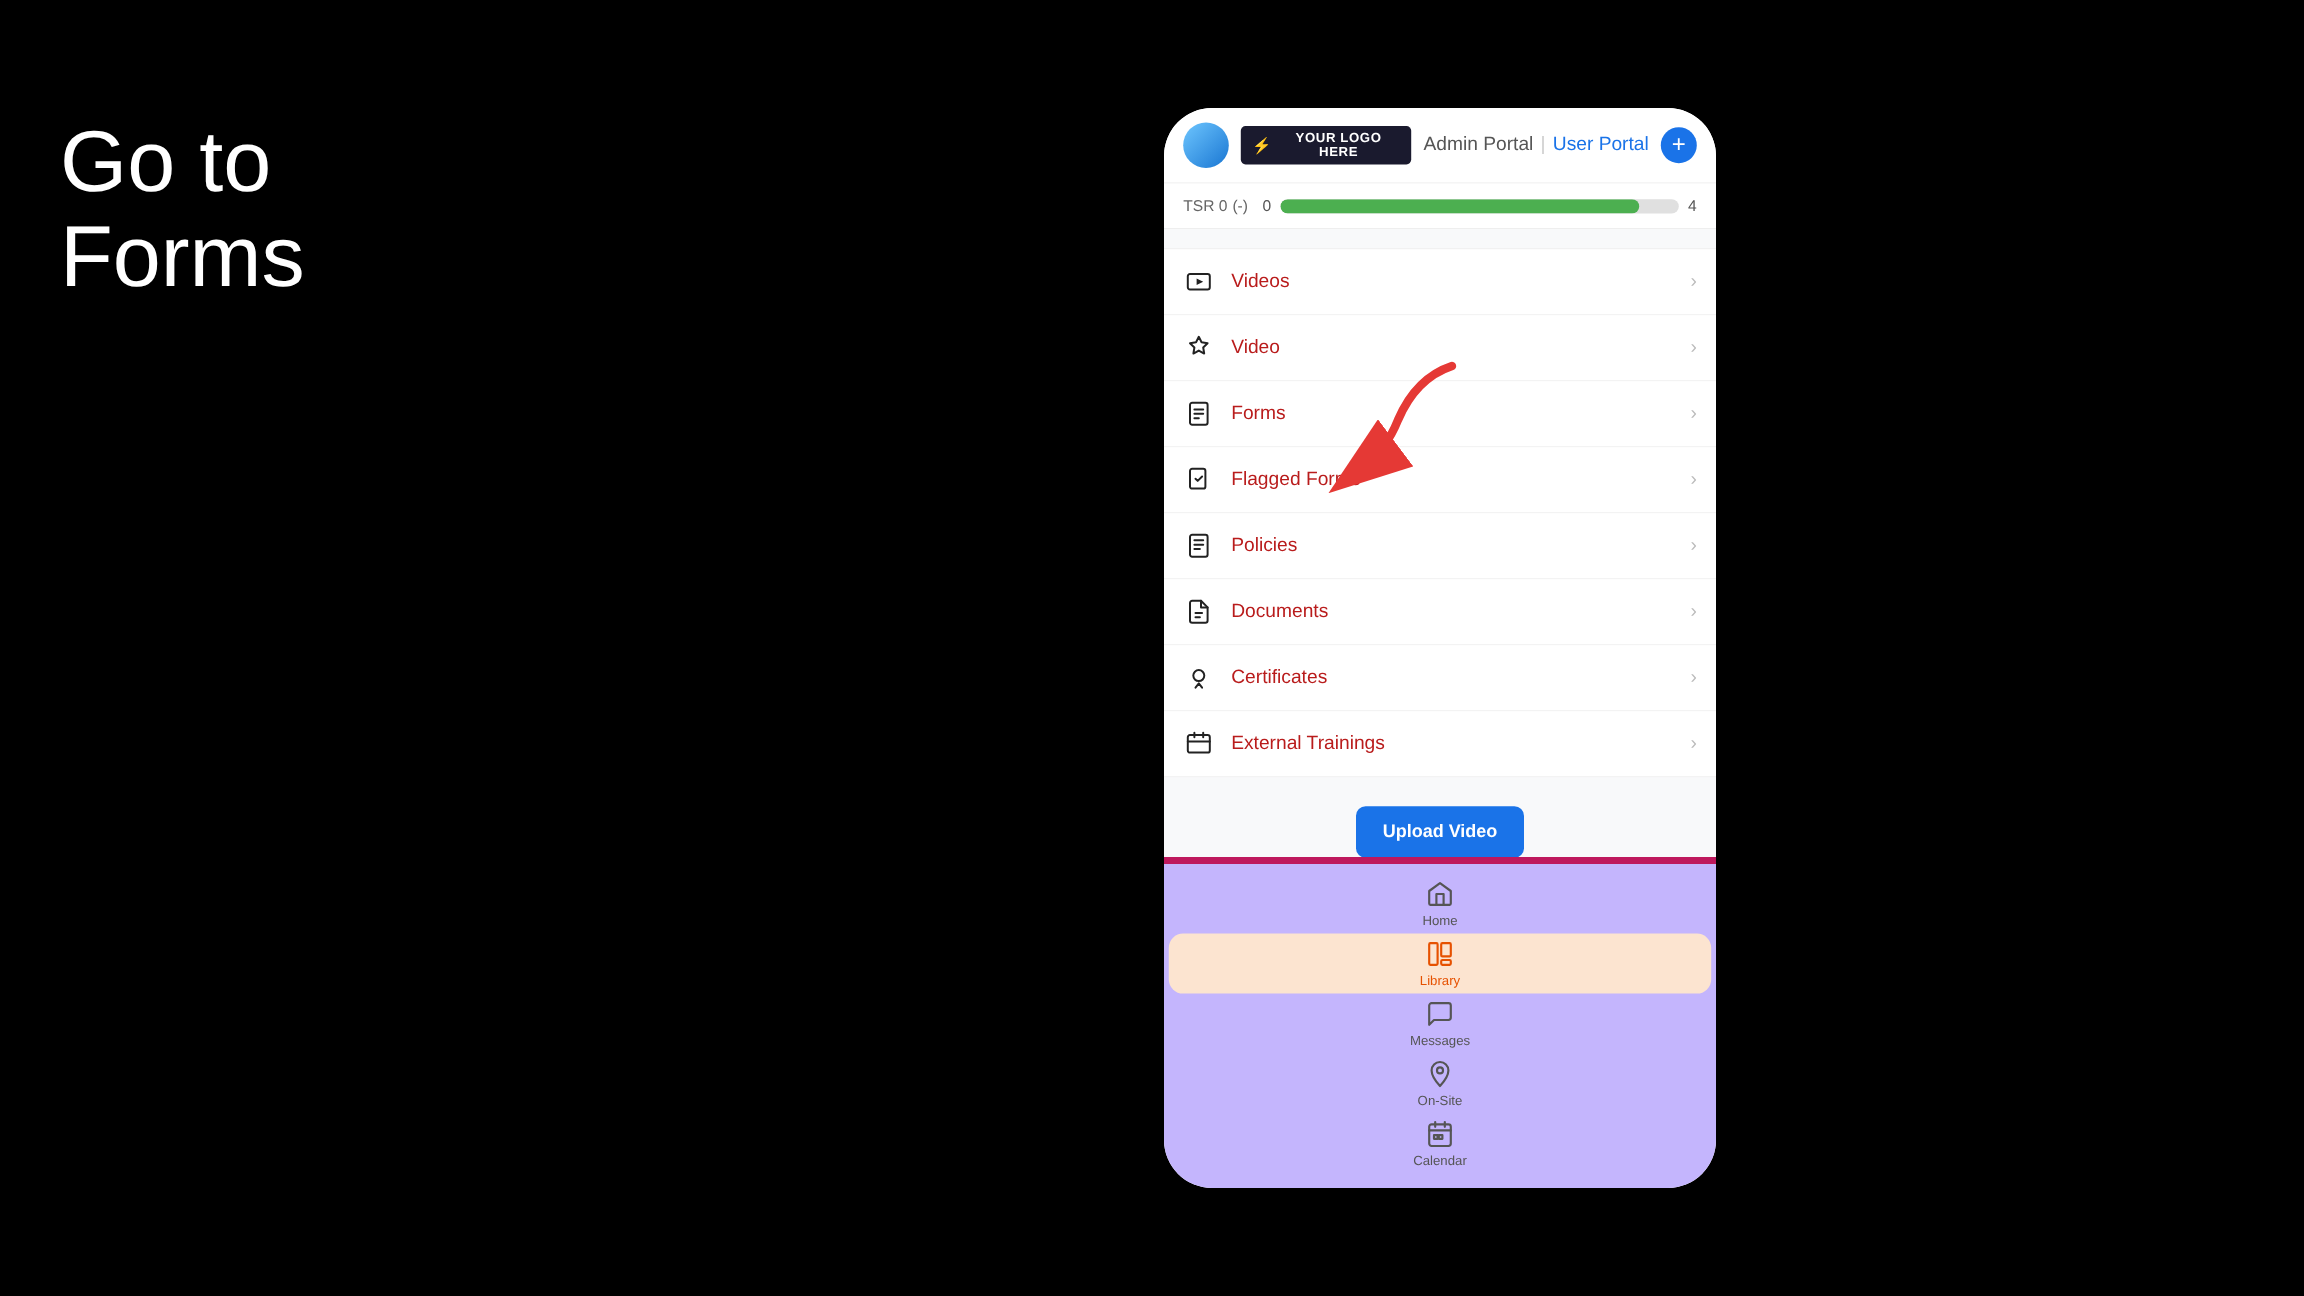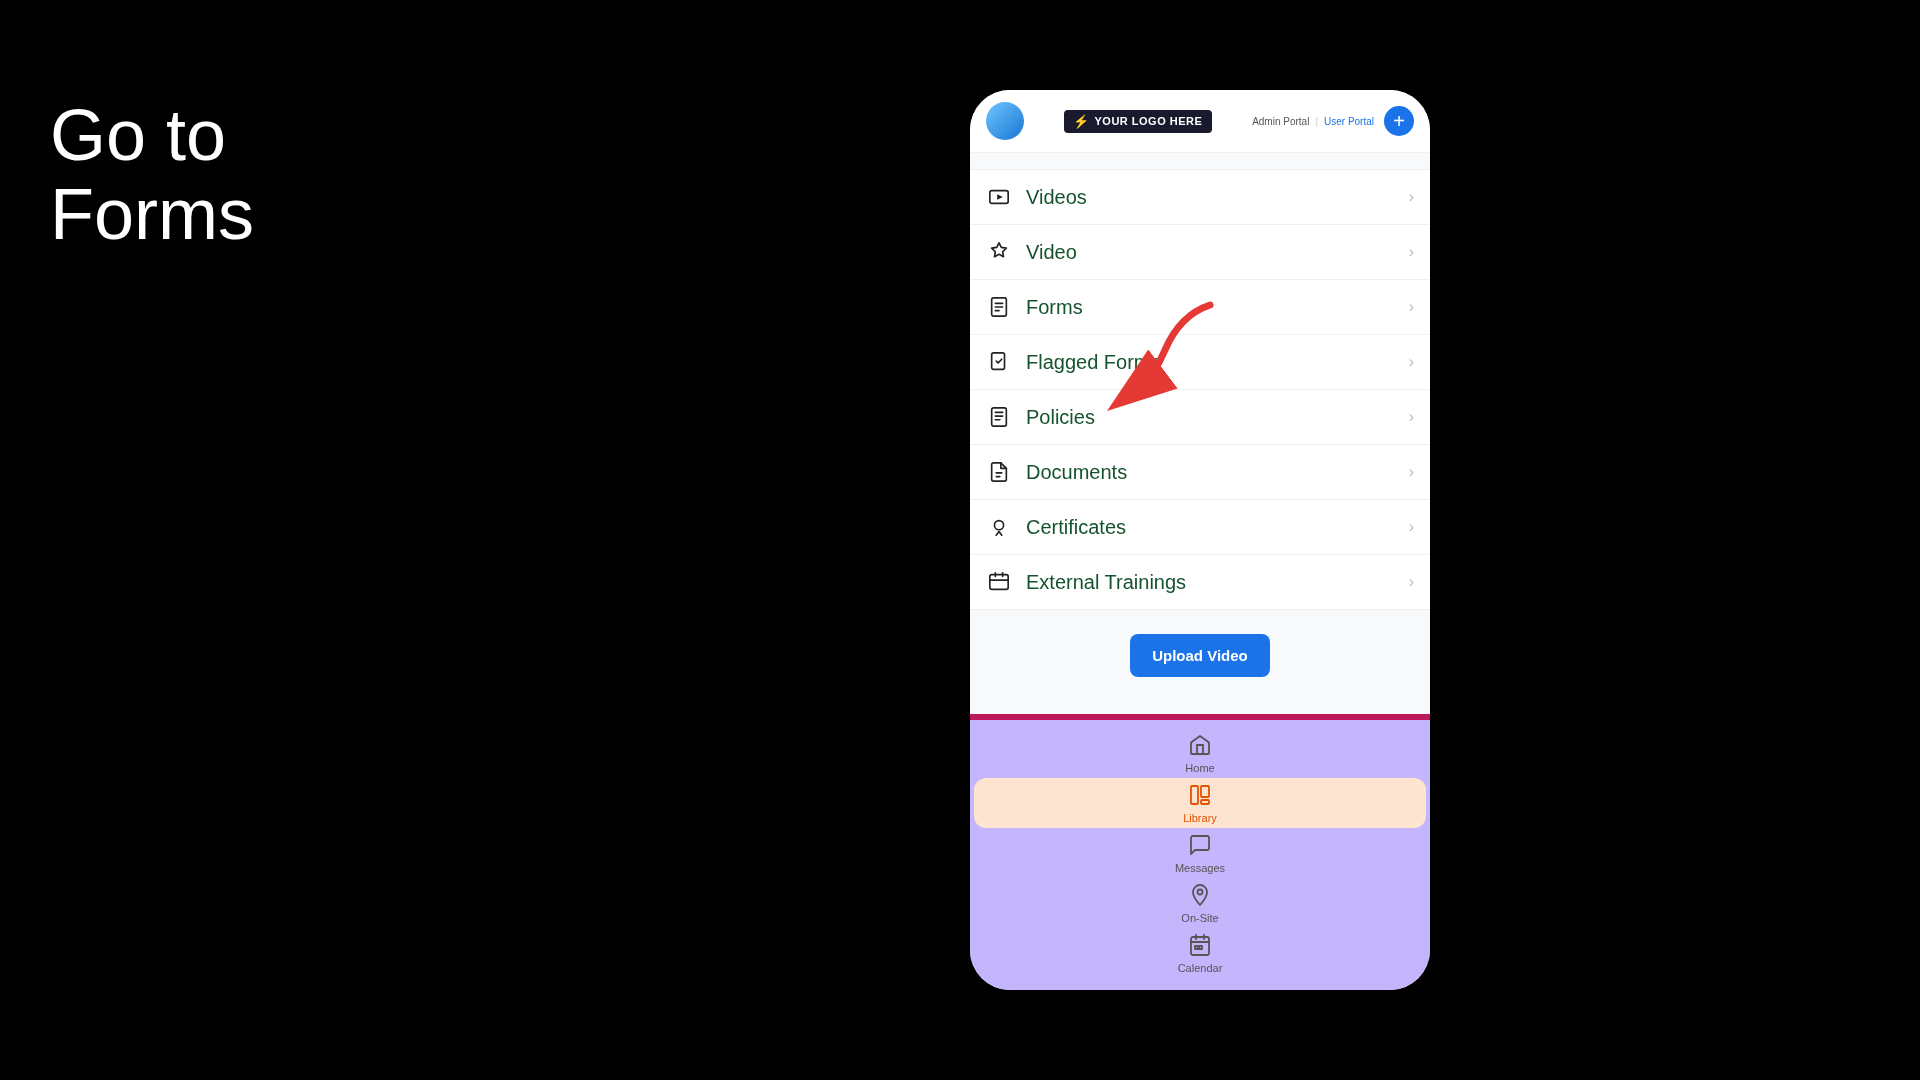--- a/index.html
+++ b/index.html
@@ -81,21 +81,21 @@
       letter-spacing: 0.5px;
     }
     .logo-bolt {
       color: #4fc3f7;
       font-size: 13px;
     }
     .portal-links {
       display: flex;
       align-items: center;
       gap: 6px;
-      font-size: 10px;
+      font-size: 16px;
       color: #555;
     }
     .portal-links span.active {
       color: #1a73e8;
     }
     .portal-divider {
       color: #ccc;
     }
     .add-btn {
       width: 30px;
@@ -203,22 +203,22 @@
       height: 22px;
       stroke: #222;
       fill: none;
       stroke-width: 1.8;
       stroke-linecap: round;
       stroke-linejoin: round;
     }
 
     .menu-label {
       flex: 1;
-      font-size: 20px;
-      color: #14532d;
+      font-size: 16px;
+      color: #b91c1c;
     }
 
     .menu-chevron {
       color: #bbb;
       font-size: 16px;
     }
 
     
     .upload-section {
       display: flex;
@@ -315,20 +315,33 @@
         </div>
       </div>
       <div class="portal-links">
         <span>Admin Portal</span>
         <span class="portal-divider">|</span>
         <span class="active">User Portal</span>
       </div>
       <div class="add-btn">+</div>
     </div>
 
+    <div class="tsr-bar">
+      <div class="tsr-label">
+        <span>TSR 0</span>
+        <span>(-)</span>
+      </div>
+      <div class="progress-container">
+        <span class="progress-num">0</span>
+        <div class="progress-bar-bg">
+          <div class="progress-bar-fill"></div>
+        </div>
+        <span class="progress-num">4</span>
+      </div>
+    </div>
 
     <div class="content">
 
       <div class="menu-list">
 
         <div class="menu-item">
           <div class="menu-icon">
             <svg viewBox="0 0 24 24">
                 <rect x="2" y="5" width="20" height="14" rx="2"></rect>
                 <polygon points="10,9 16,12 10,15" fill="#222" stroke="none"></polygon>

